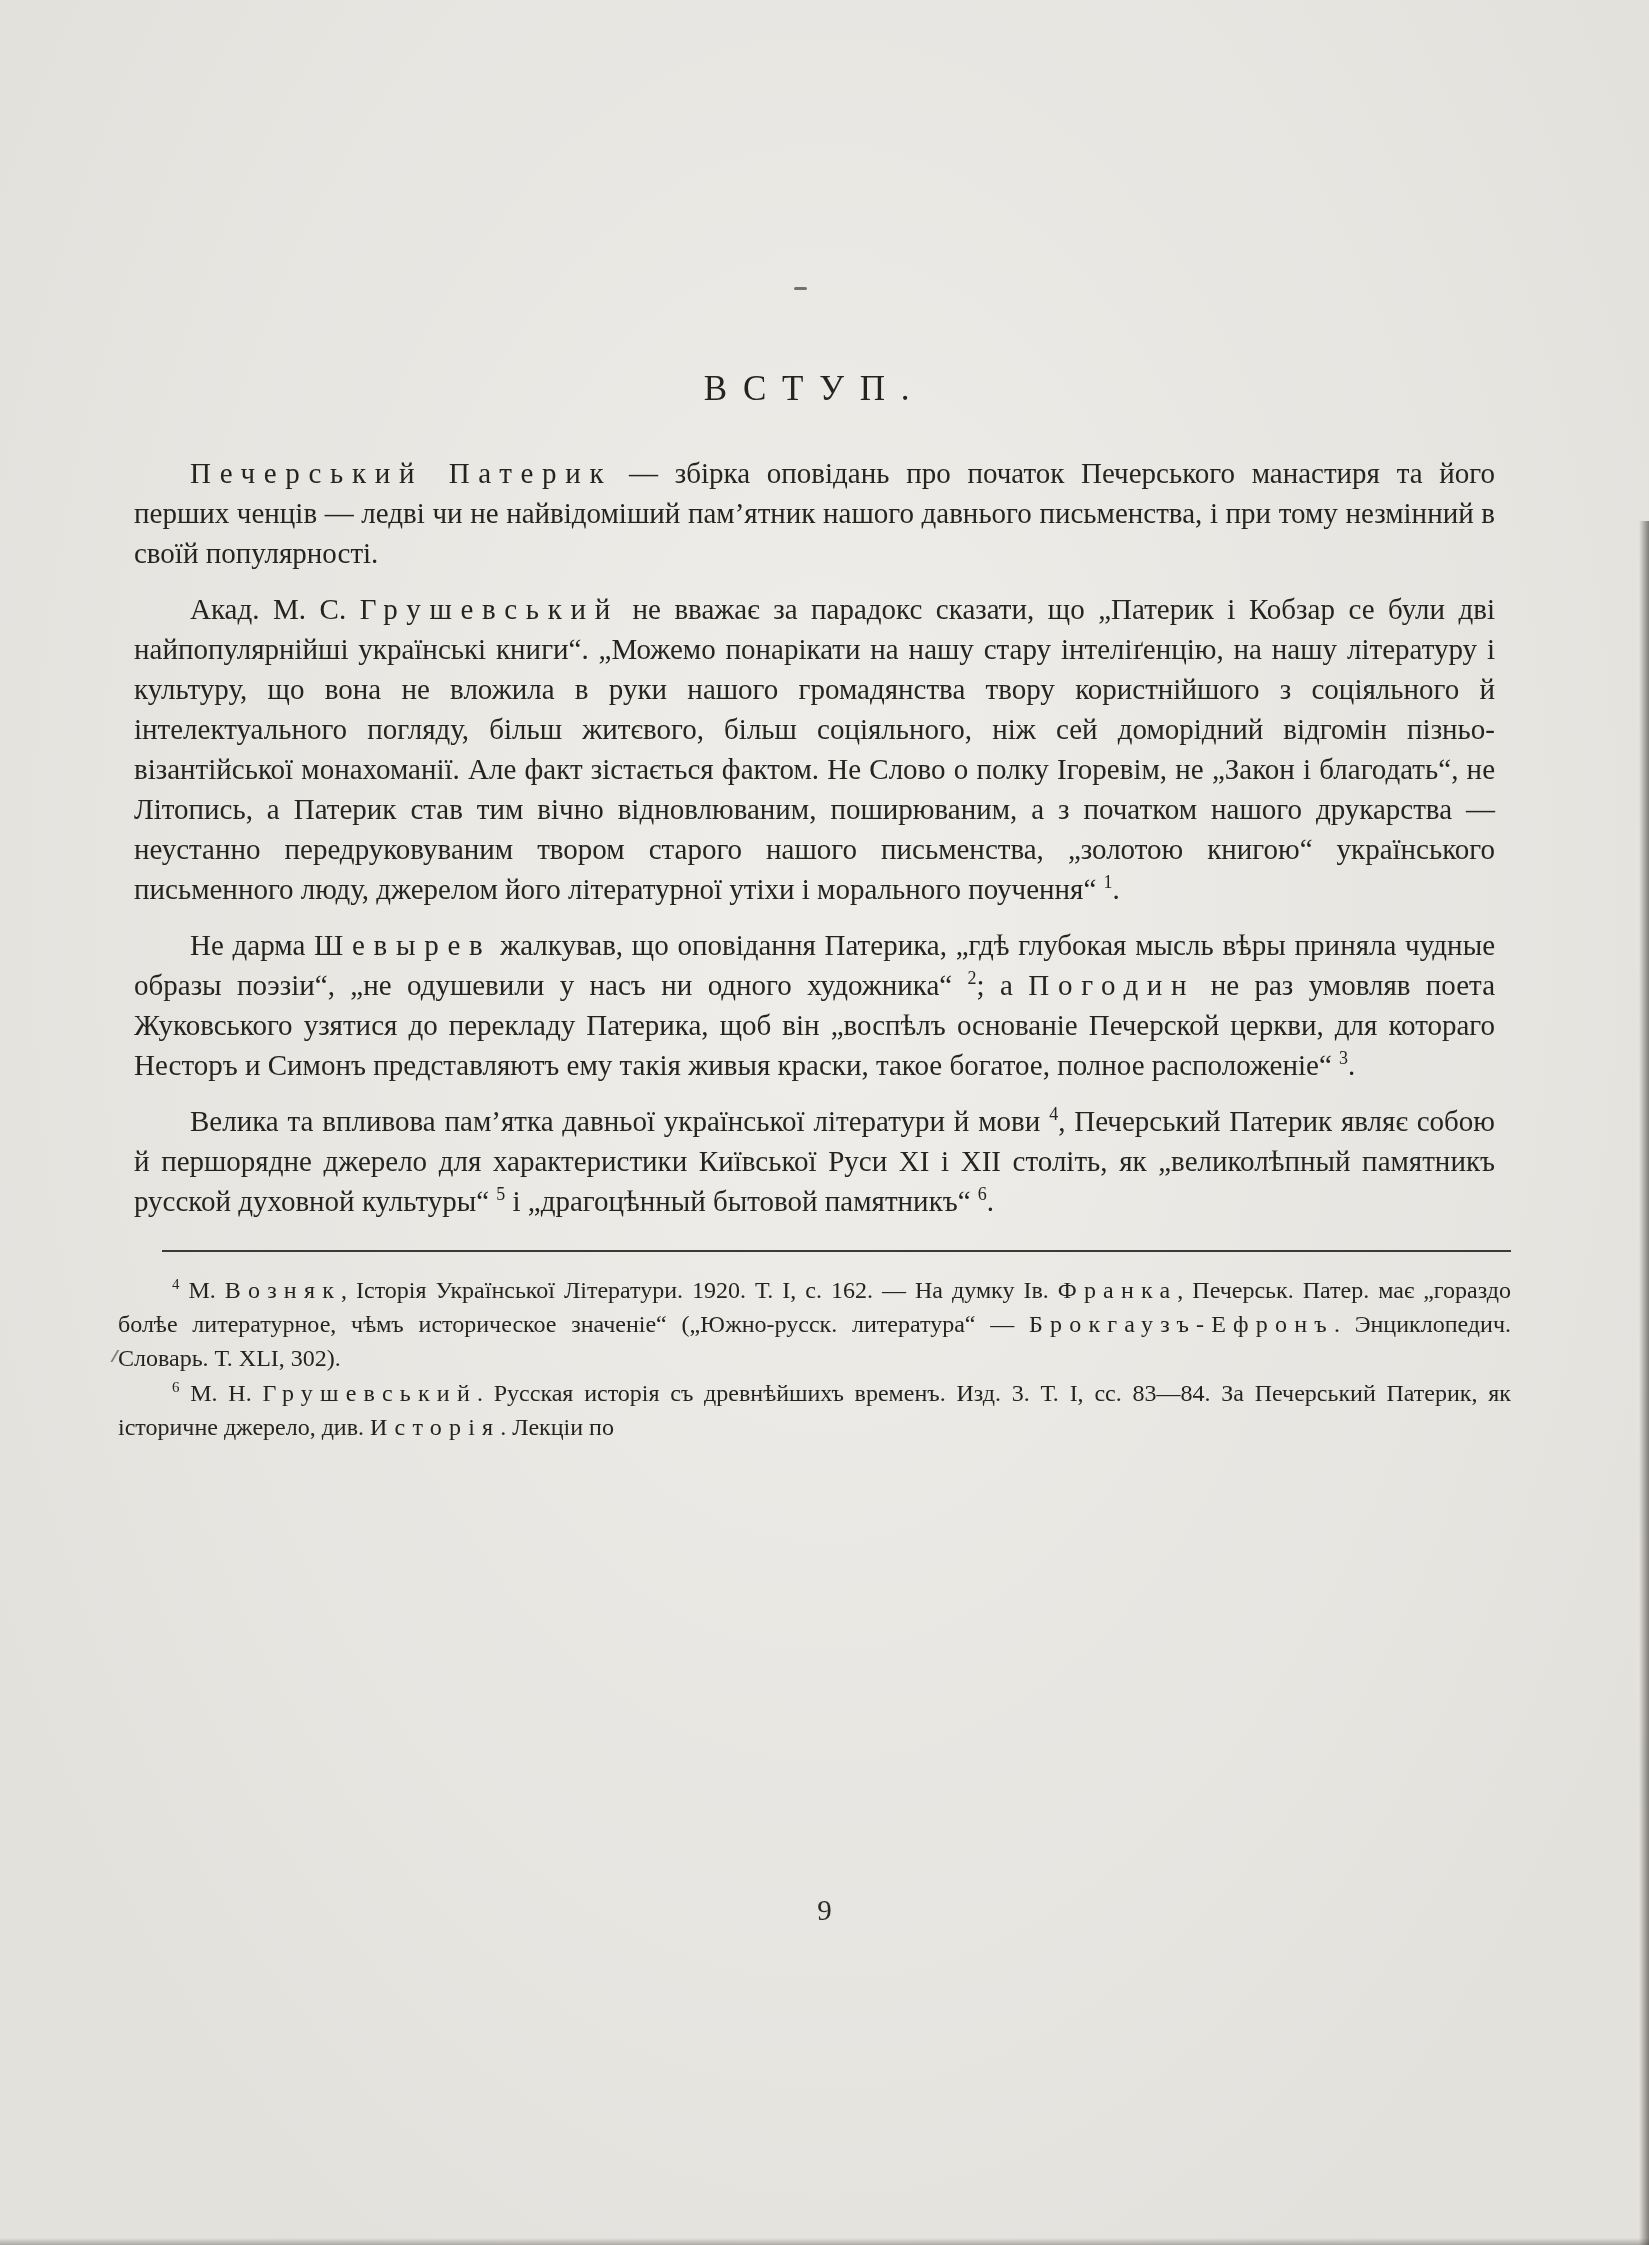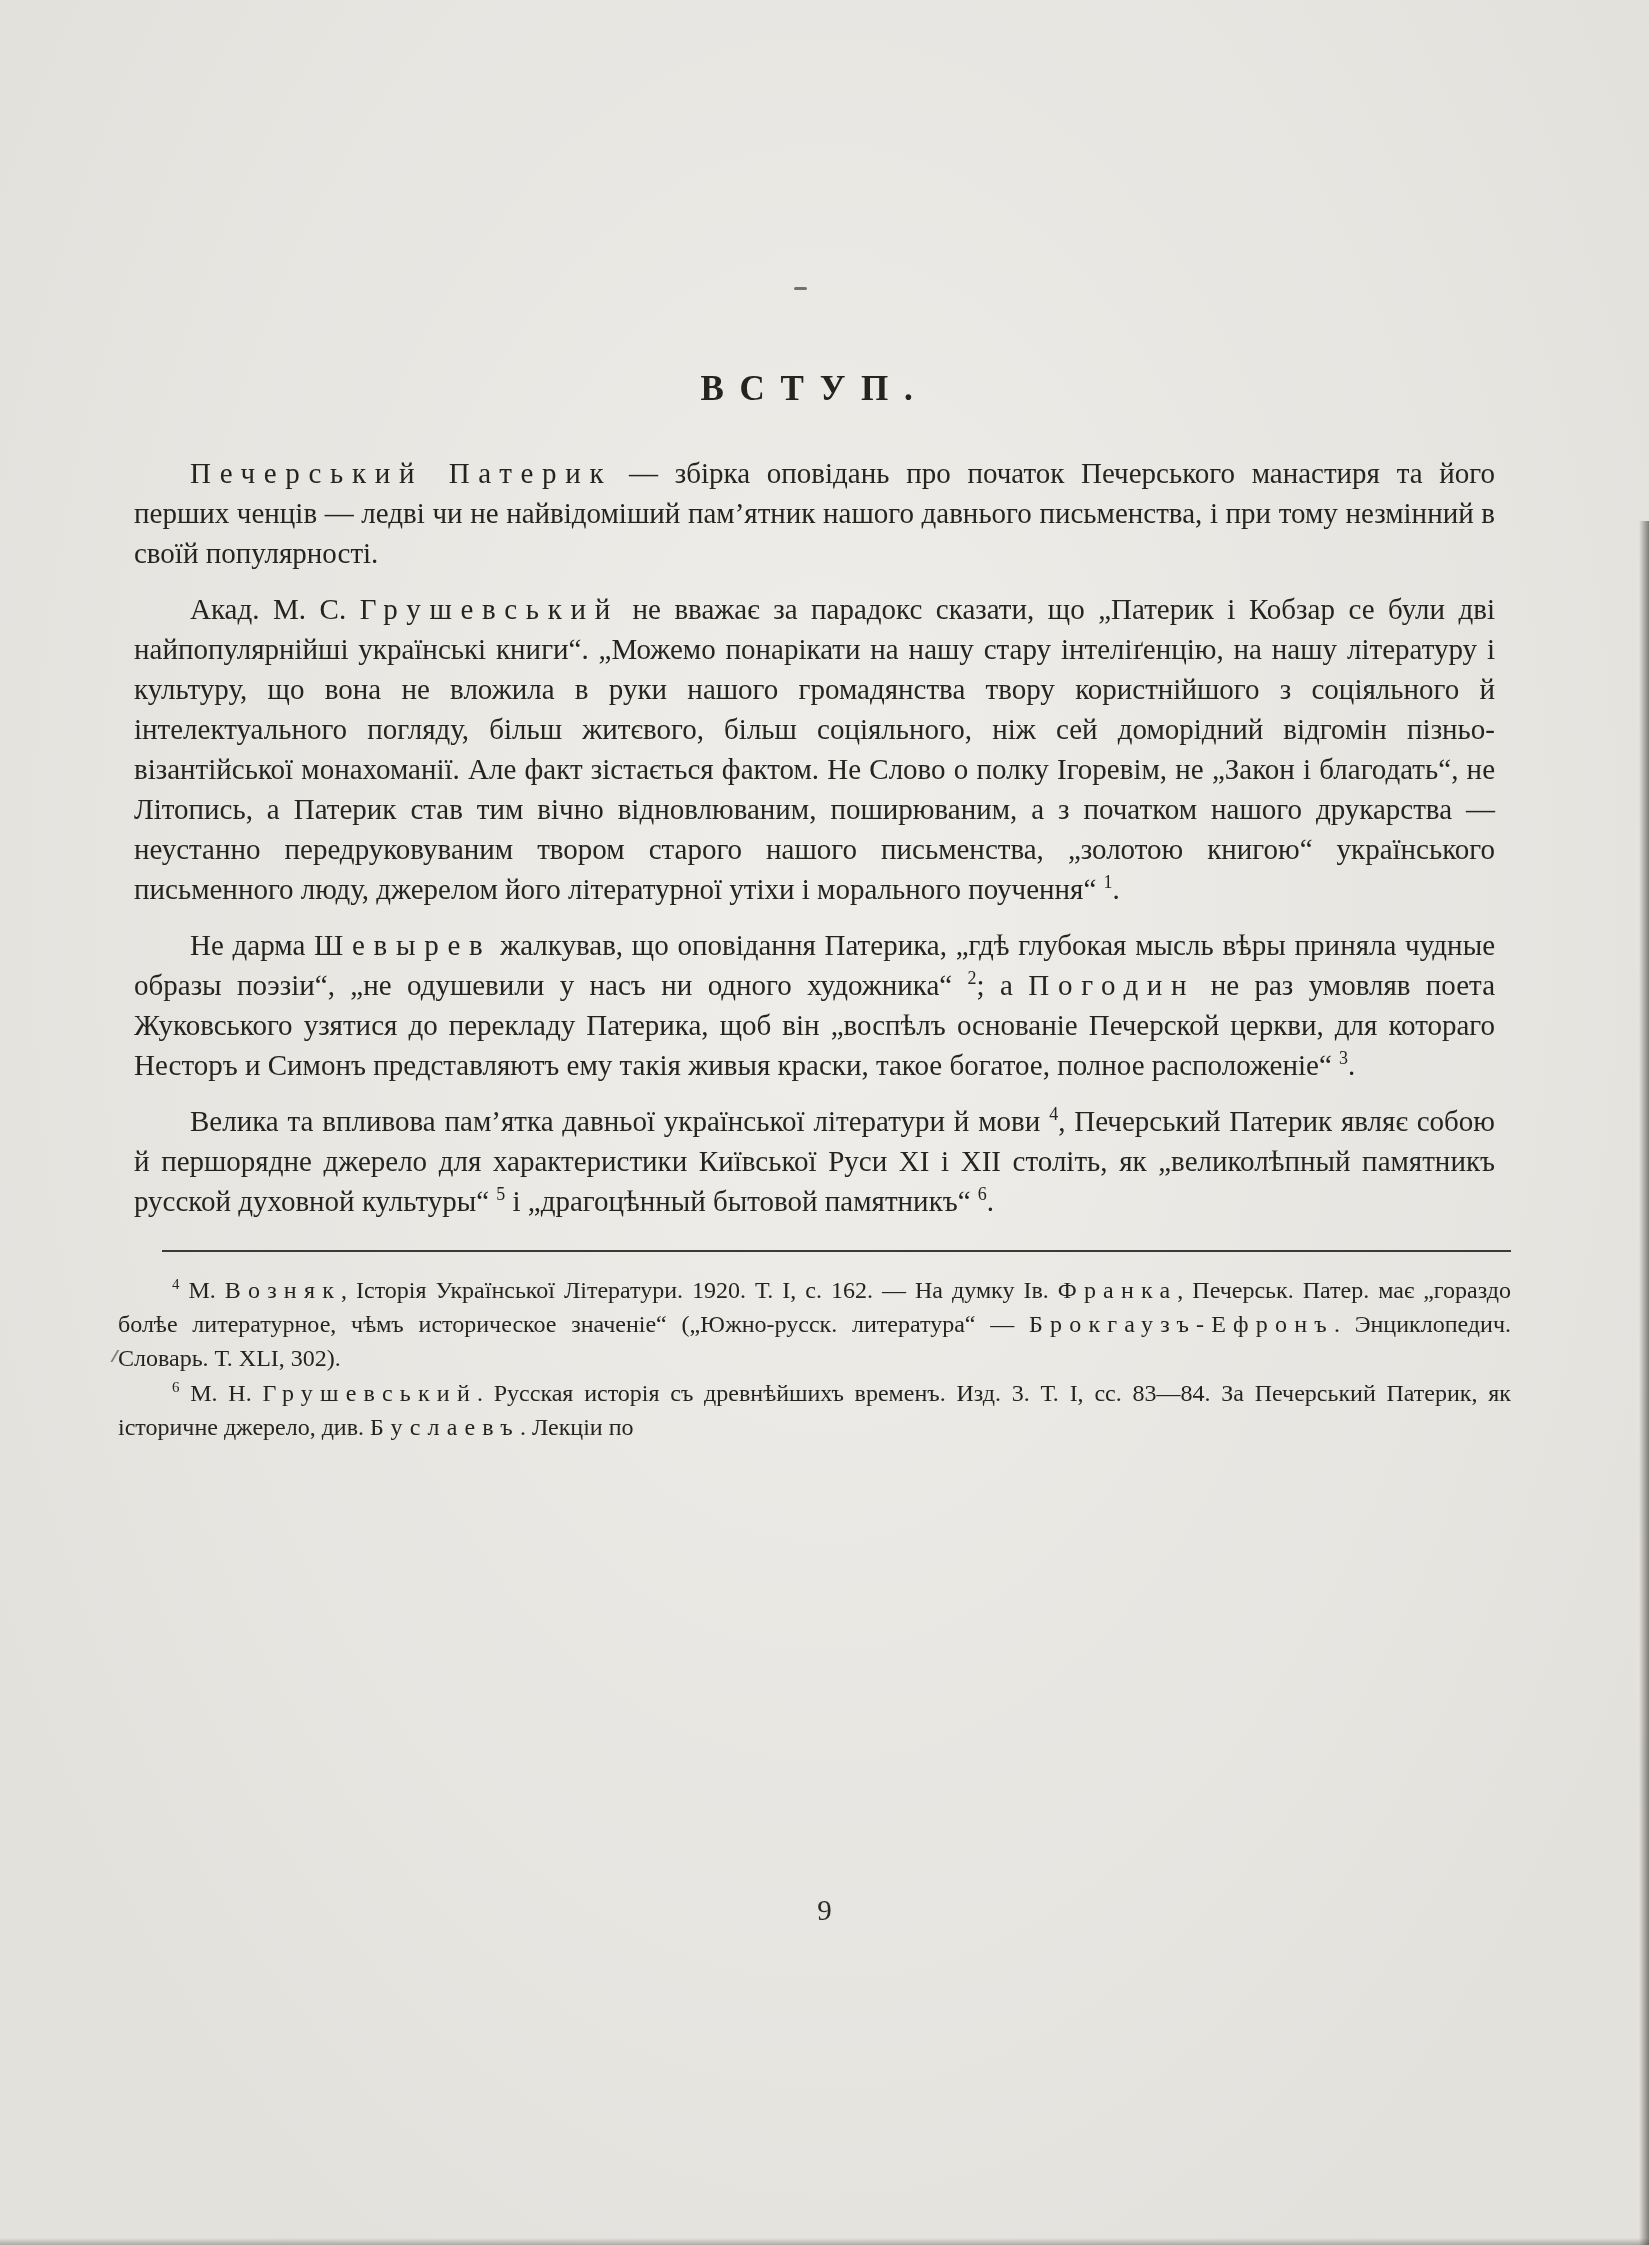--- a/index.html
+++ b/index.html
@@ -20,21 +20,21 @@
       #eae8e3;
   }
   .content {
     position: absolute;
     left: 118px;
     width: 1393px;
     top: 369px;
   }
   .title {
     font-size: 35px;
-    font-weight: bold;
+    font-weight: normal;
     text-align: center;
     letter-spacing: 0.45em;
     margin: 0 0 44px 0;
     color: #26241f;
   }
   .body-para {
     font-size: 29px;
     line-height: 1.38;
     text-align: justify;
     text-indent: 56px;
@@ -114,21 +114,21 @@
         <p class="body-para"><span class="spaced">Печерський Патерик</span><span> — збірка оповідань про початок Печерського манастиря та його перших ченців — ледві чи не найвідоміший пам’ятник нашого давнього письменства, і при тому незмінний в своїй популярності.</span></p>
         <p class="body-para"><span>Акад. М. С. </span><span class="spaced">Грушевський</span><span> не вважає за парадокс сказати, що „Патерик і Кобзар се були дві найпопулярнійші українські книги“. „Можемо понарікати на нашу стару інтеліґенцію, на нашу літературу і культуру, що вона не вложила в руки нашого громадянства твору користнійшого з соціяльного й інтелектуального погляду, більш житєвого, більш соціяльного, ніж сей доморідний відгомін пізньо-візантійської монахоманії. Але факт зістається фактом. Не Слово о полку Ігоревім, не „Закон і благодать“, не Літопись, а Патерик став тим вічно відновлюваним, поширюваним, а з початком нашого друкарства — неустанно передруковуваним твором старого нашого письменства, „золотою книгою“ українського письменного люду, джерелом його літературної утіхи і морального поучення“ </span><sup>1</sup><span>.</span></p>
         <p class="body-para"><span>Не дарма </span><span class="spaced">Шевырев</span><span> жалкував, що оповідання Патерика, „гдѣ глубокая мысль вѣры приняла чудные образы поэзіи“, „не одушевили у насъ ни одного художника“ </span><sup>2</sup><span>; а </span><span class="spaced">Погодин</span><span> не раз умовляв поета Жуковського узятися до перекладу Патерика, щоб він „воспѣлъ основаніе Печерской церкви, для котораго Несторъ и Симонъ представляютъ ему такія живыя краски, такое богатое, полное расположеніе“ </span><sup>3</sup><span>.</span></p>
         <p class="body-para"><span>Велика та впливова пам’ятка давньої української літератури й мови </span><sup>4</sup><span>, Печерський Патерик являє собою й першорядне джерело для характеристики Київської Руси XI і XII століть, як „великолѣпный памятникъ русской духовной культуры“ </span><sup>5</sup><span> і „драгоцѣнный бытовой памятникъ“ </span><sup>6</sup><span>.</span></p>
       </div>
 
     <hr class="footnote-rule">
 
     <div>
         <p class="footnote"><sup>4</sup><span> М. </span><span class="spaced">Возняк</span><span>, Історія Української Літератури. 1920. Т. I, с. 162. — На думку Ів. </span><span class="spaced">Франка</span><span>, Печерськ. Патер. має „гораздо болѣе литературное, чѣмъ историческое значеніе“ („Южно-русск. литература“ — </span><span class="spaced">Брокгаузъ-Ефронъ</span><span>. Энциклопедич. Словарь. Т. XLI, 302).</span></p>
-        <p class="footnote"><sup>6</sup><span> М. Н. </span><span class="spaced">Грушевський</span><span>. Русская исторія съ древнѣйшихъ временъ. Изд. 3. Т. I, сс. 83—84. За Печерський Патерик, як історичне джерело, див. </span><span class="spaced">Буслаевъ</span><span>. Лекціи по</span></p>
+        <p class="footnote"><sup>6</sup><span> М. Н. </span><span class="spaced">Грушевський</span><span>. Русская исторія съ древнѣйшихъ временъ. Изд. 3. Т. I, сс. 83—84. За Печерський Патерик, як історичне джерело, див. </span><span class="spaced">Исторія</span><span>. Лекціи по</span></p>
       </div>
   </div>
 
   <div class="artifact-mark"></div>
 
   <div class="page-number">9</div>
 
   <div class="scan-edge-right"></div>
   <div class="scan-edge-bottom"></div>
 </div>

